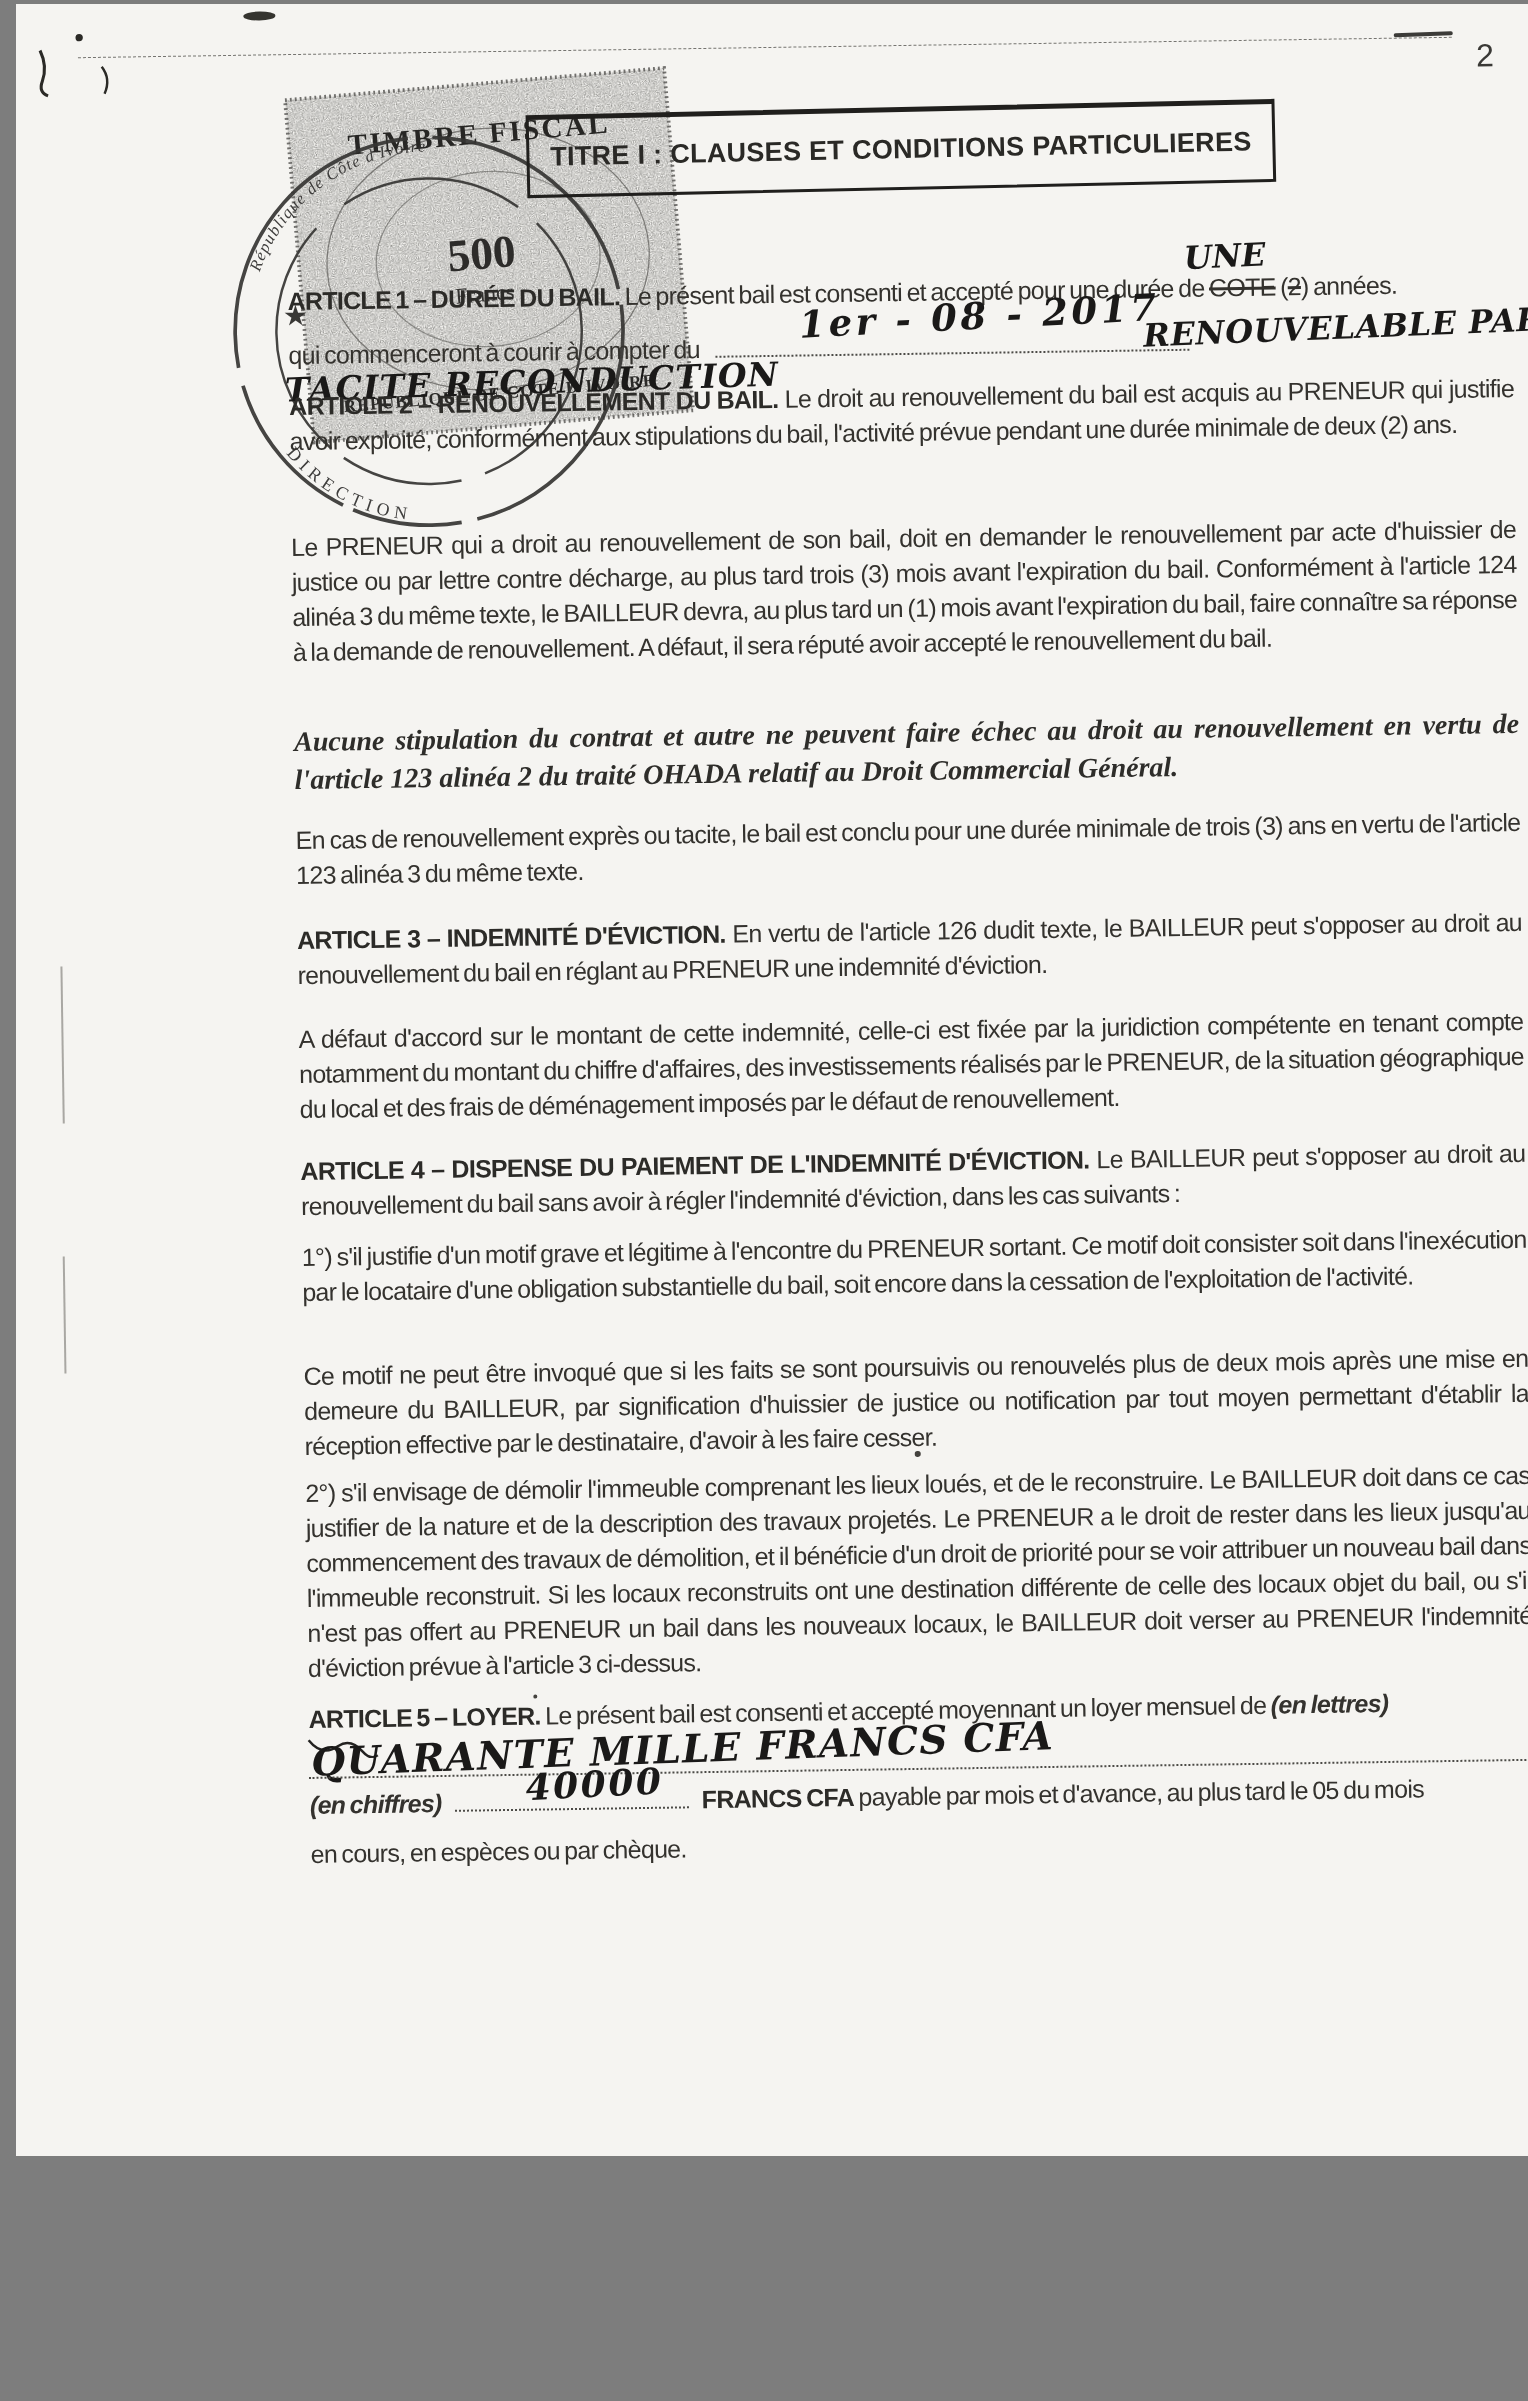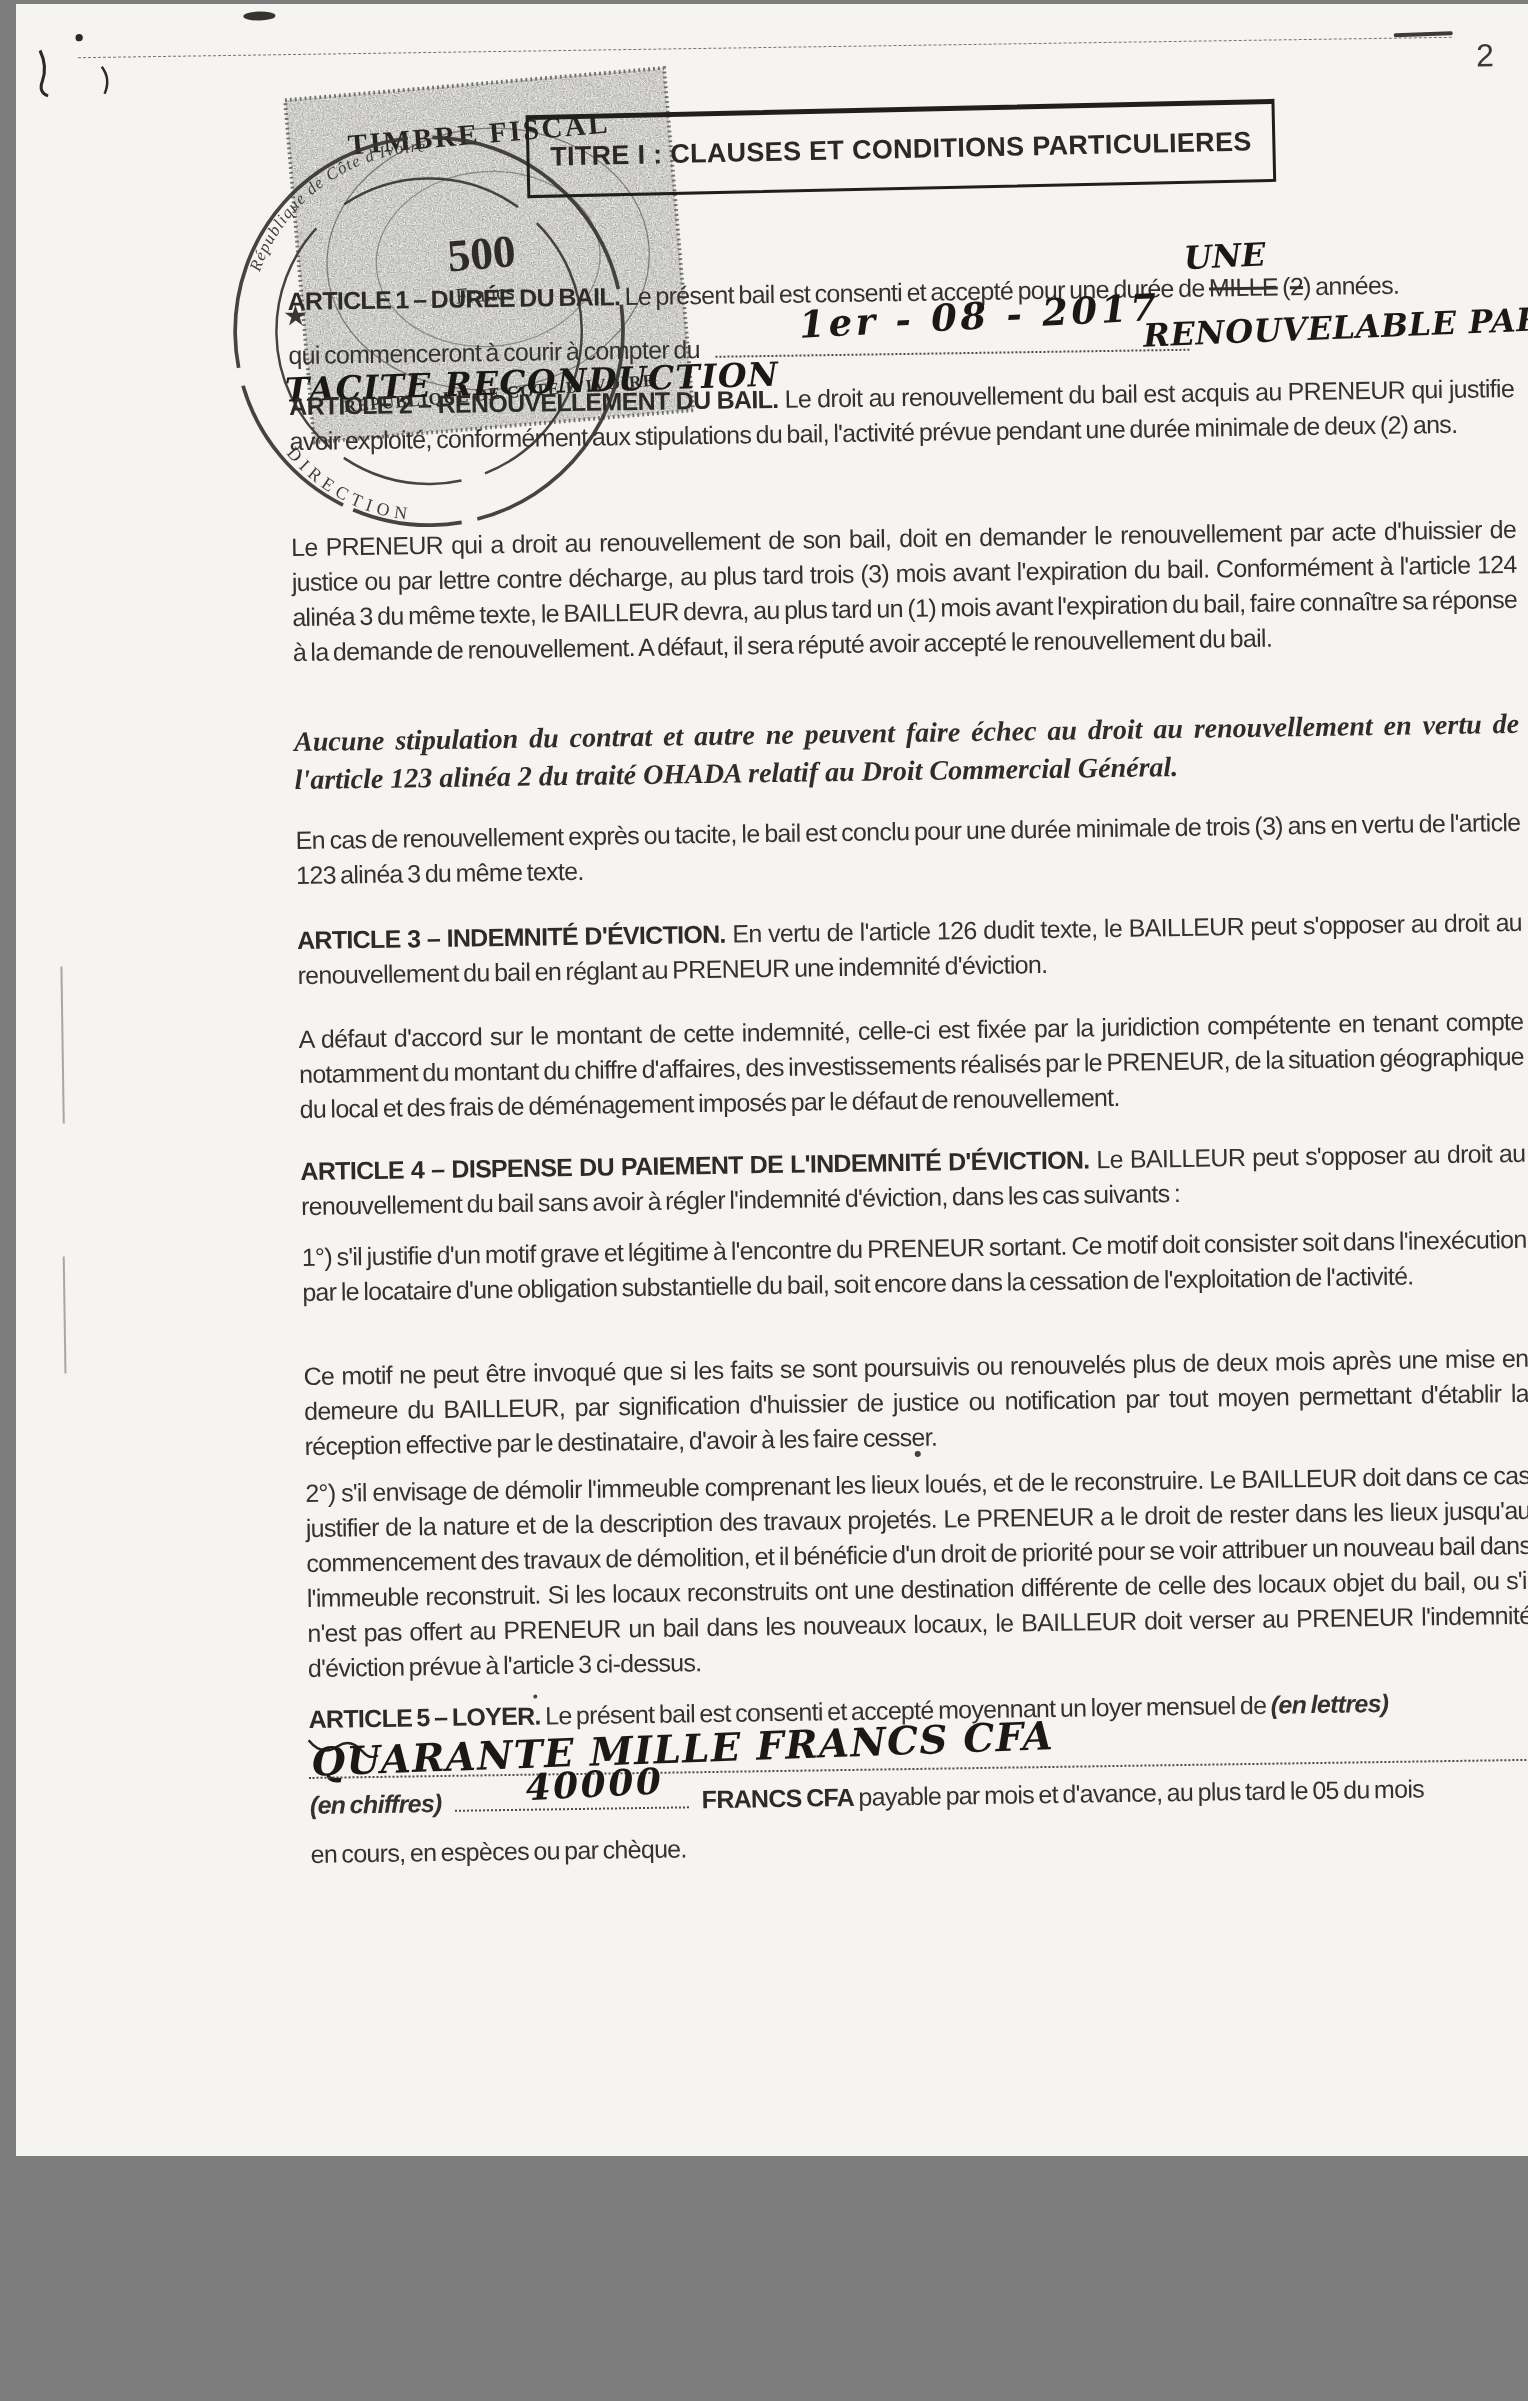--- a/index.html
+++ b/index.html
@@ -132,21 +132,21 @@
         <text x="148" y="432" class="st-star">★</text>
       </g>
     </svg>
 
     <div class="title-box">
       <span>TITRE I : CLAUSES ET CONDITIONS PARTICULIERES</span>
     </div>
 
     <div class="art1">
       <div class="a1-line" style="top:0;">
-        <span class="b">ARTICLE 1 – DURÉE DU BAIL.</span><span> Le présent bail est consenti et accepté pour une durée de </span><span class="strike">MILLE</span><span> (</span><span class="strike">2</span><span>)</span><span> années.</span>
+        <span class="b">ARTICLE 1 – DURÉE DU BAIL.</span><span> Le présent bail est consenti et accepté pour une durée de </span><span class="strike">COTE</span><span> (</span><span class="strike">2</span><span>)</span><span> années.</span>
       </div>
       <span class="hand" style="left:897px;top:-36px;font-size:32px;transform:rotate(-2deg);">UNE</span>
       <div class="a1-line" style="top:54px;">
         <span>qui  commenceront à courir à compter du</span>
         <span class="dotfill" style="width:474px;margin-left:11px;"></span>
       </div>
       <span class="hand" style="left:511px;top:17px;font-size:37px;transform:rotate(-2deg);letter-spacing:3.7px;">1er - 08 - 2017</span>
       <span class="hand" style="left:855px;top:37px;font-size:32px;transform:rotate(-1.5deg);letter-spacing:0.6px;">RENOUVELABLE PAR</span>
       <span class="hand" style="left:-3.7px;top:79px;font-size:33px;transform:rotate(-1deg);letter-spacing:1.2px;">TACITE RECONDUCTION</span>
     </div>

